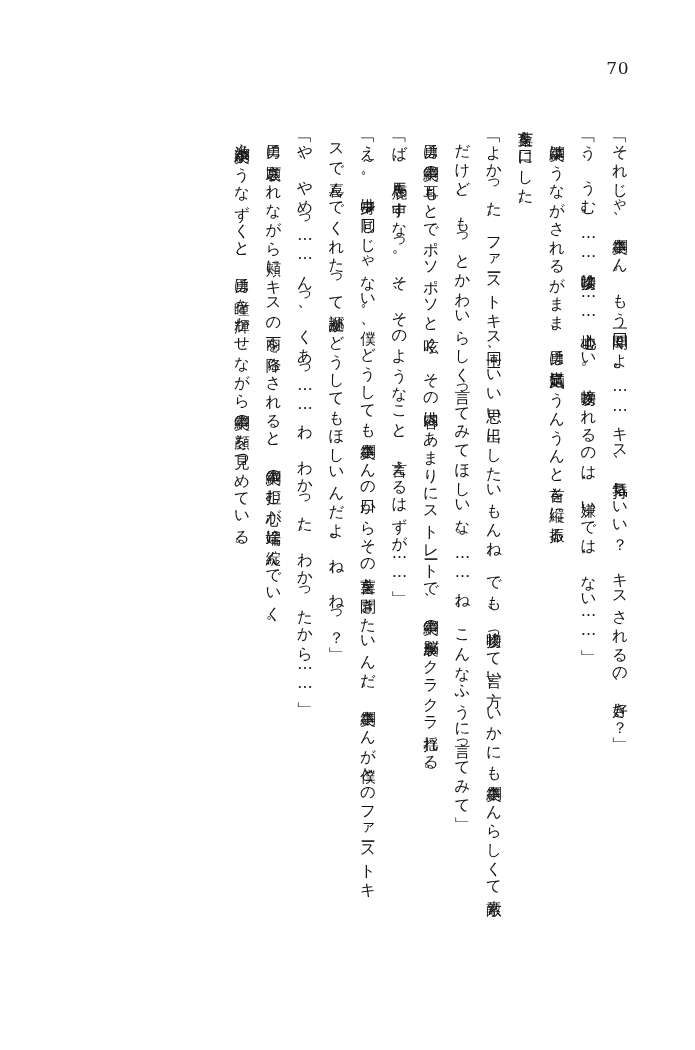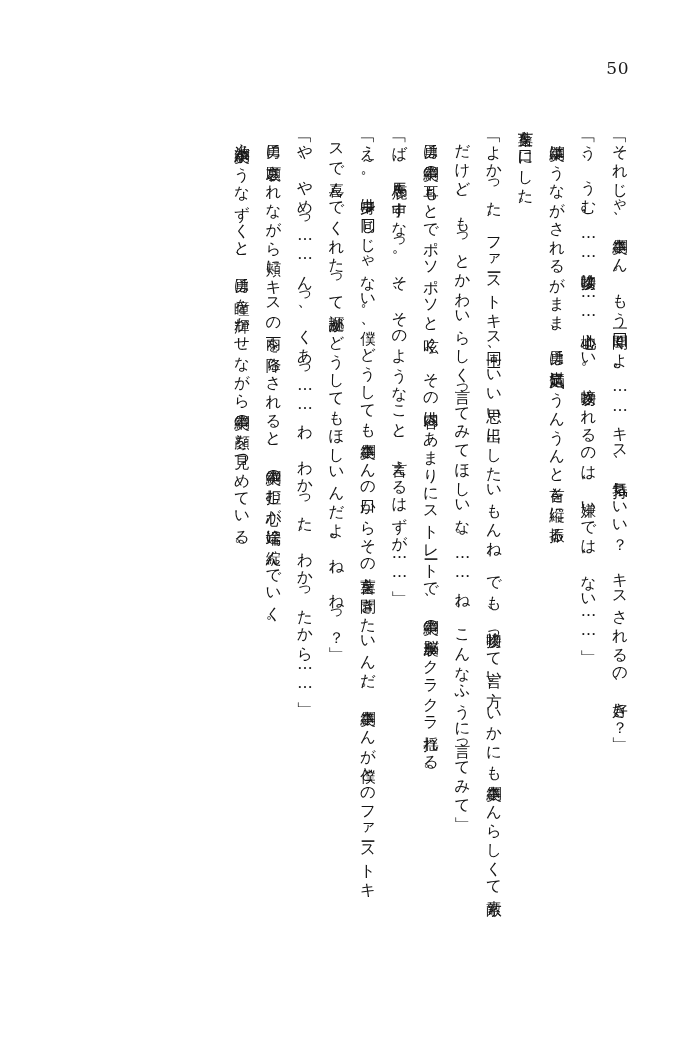--- a/index.html
+++ b/index.html
@@ -64,21 +64,21 @@
   }
   .para.indent {
     padding-top: 15px;
   }
 </style>
 </head>
 <body>
 
 <div id="page">
 
-  <div id="page-number">50</div>
+  <div id="page-number">70</div>
 
   <div id="text-body">
       <p class="para indent">「それじゃ、美綱さん。もう一回聞くよ。……キス、気持ちいい？　キスされるの、好き？」</p>
       <p class="para indent">「う、うむ。……接吻は……心地よい。接吻されるのは、嫌いでは、ない……」</p>
       <p class="para indent">美綱はうながされるがまま、勇は満足気にうんうんと首を縦に振る。</p>
       <p class="para">言葉を口にした。</p>
       <p class="para indent">「よかった。ファーストキス同士、いい思い出にしたいもんね。でも、接吻って言い方、いかにも美綱さんらしくて素敵だけど、もっとかわいらしく言ってみてほしいな。……ね。こんなふうに言ってみて」</p>
       <p class="para indent">勇は美綱の耳もとでポソポソと呟く。その内容はあまりにストレートで、美綱の脳裏がクラクラ揺れる。</p>
       <p class="para indent">「ば、馬鹿を申すなっ。そ、そのようなこと、言えるはずが……」</p>
       <p class="para indent">「え～。中身は同じじゃない。僕、どうしても美綱さんの口からその言葉を聞きたいんだ。美綱さんが僕とのファーストキスで喜んでくれたって証拠がどうしてもほしいんだよ。ね、ねっ？」</p>

